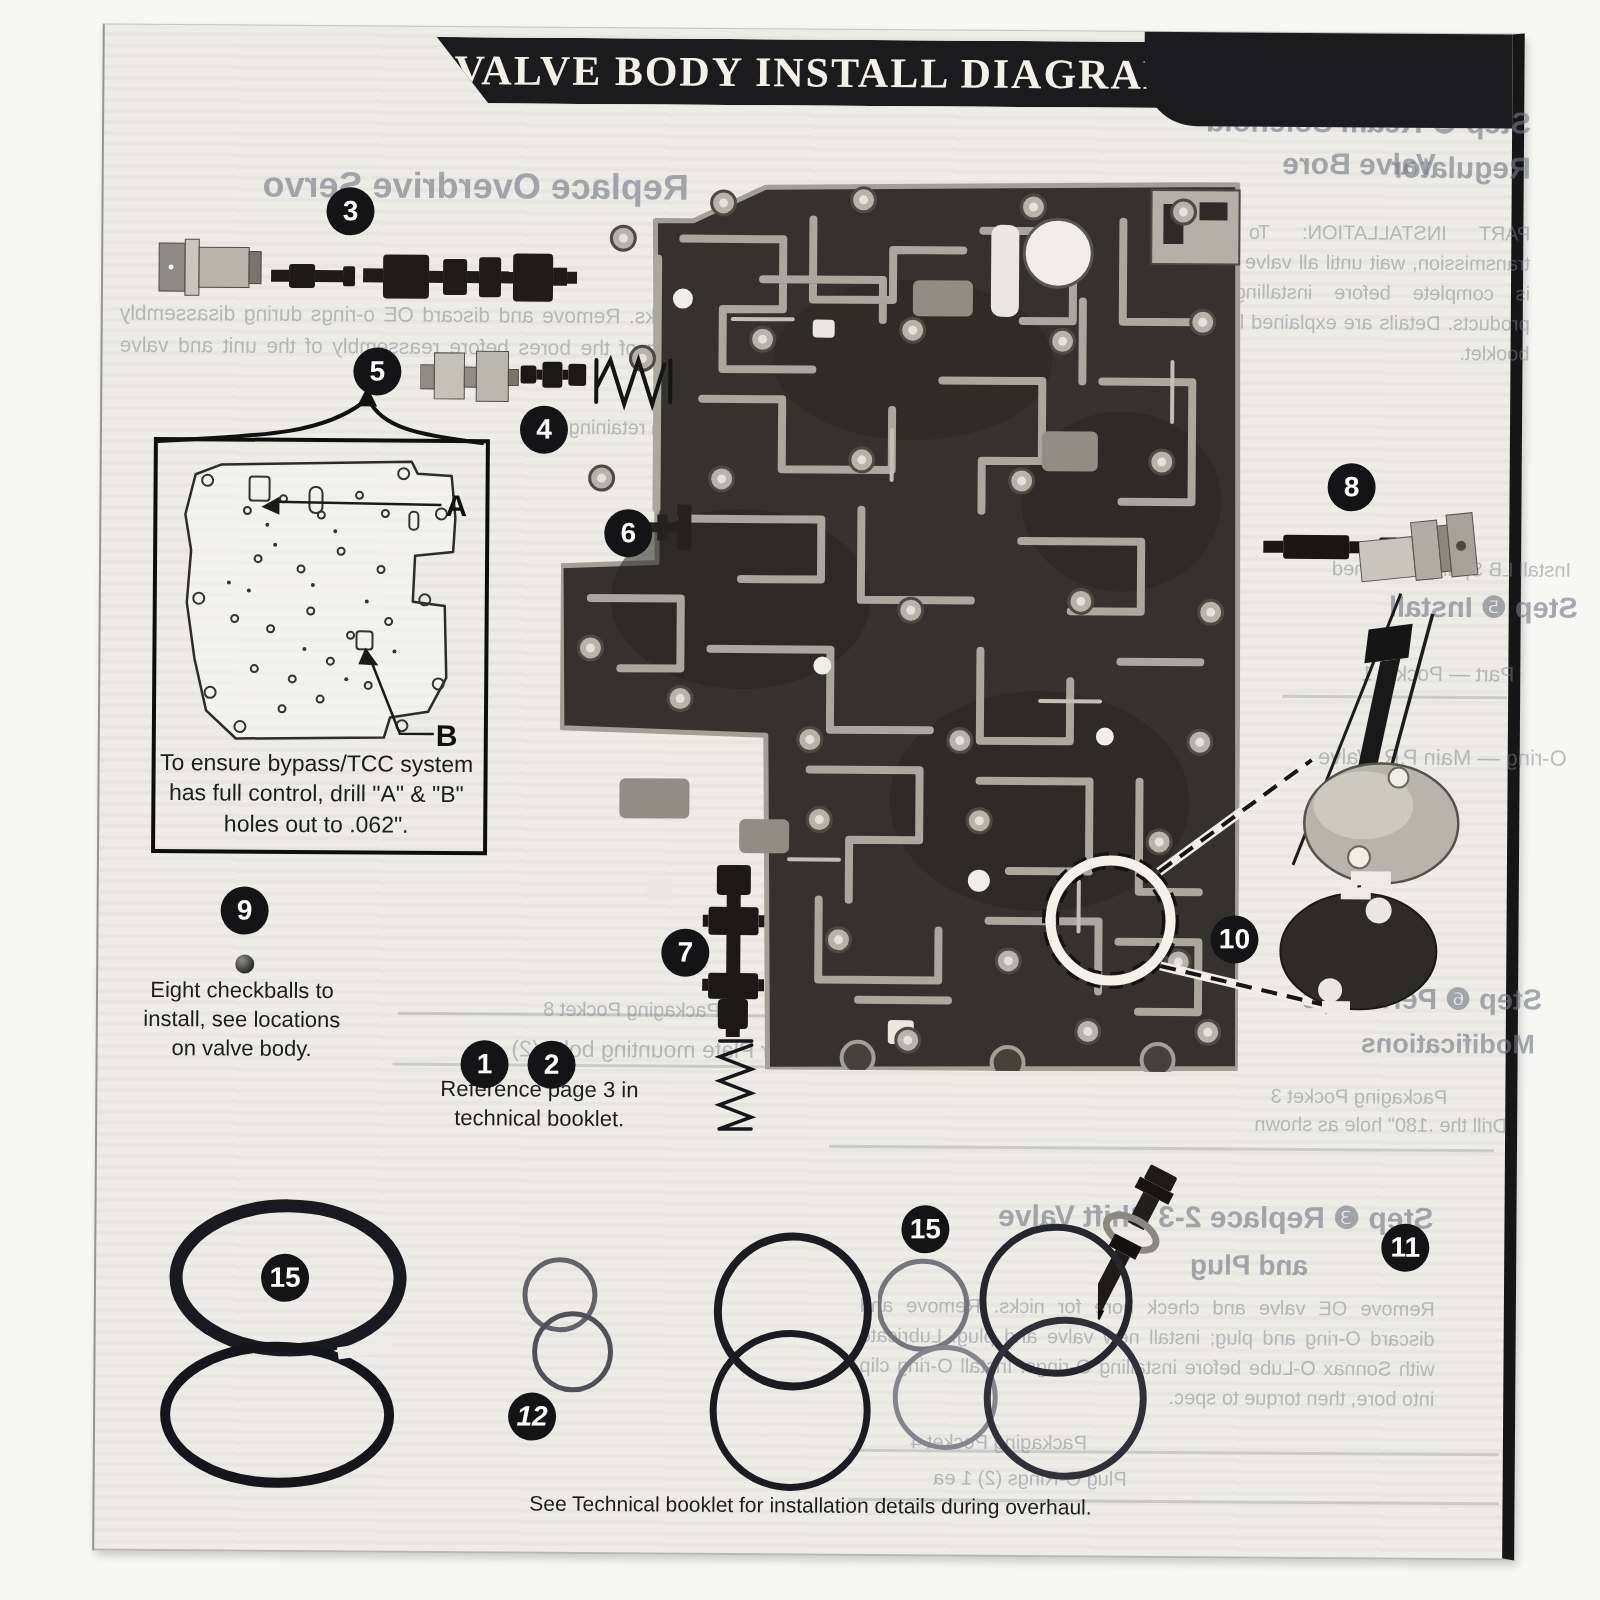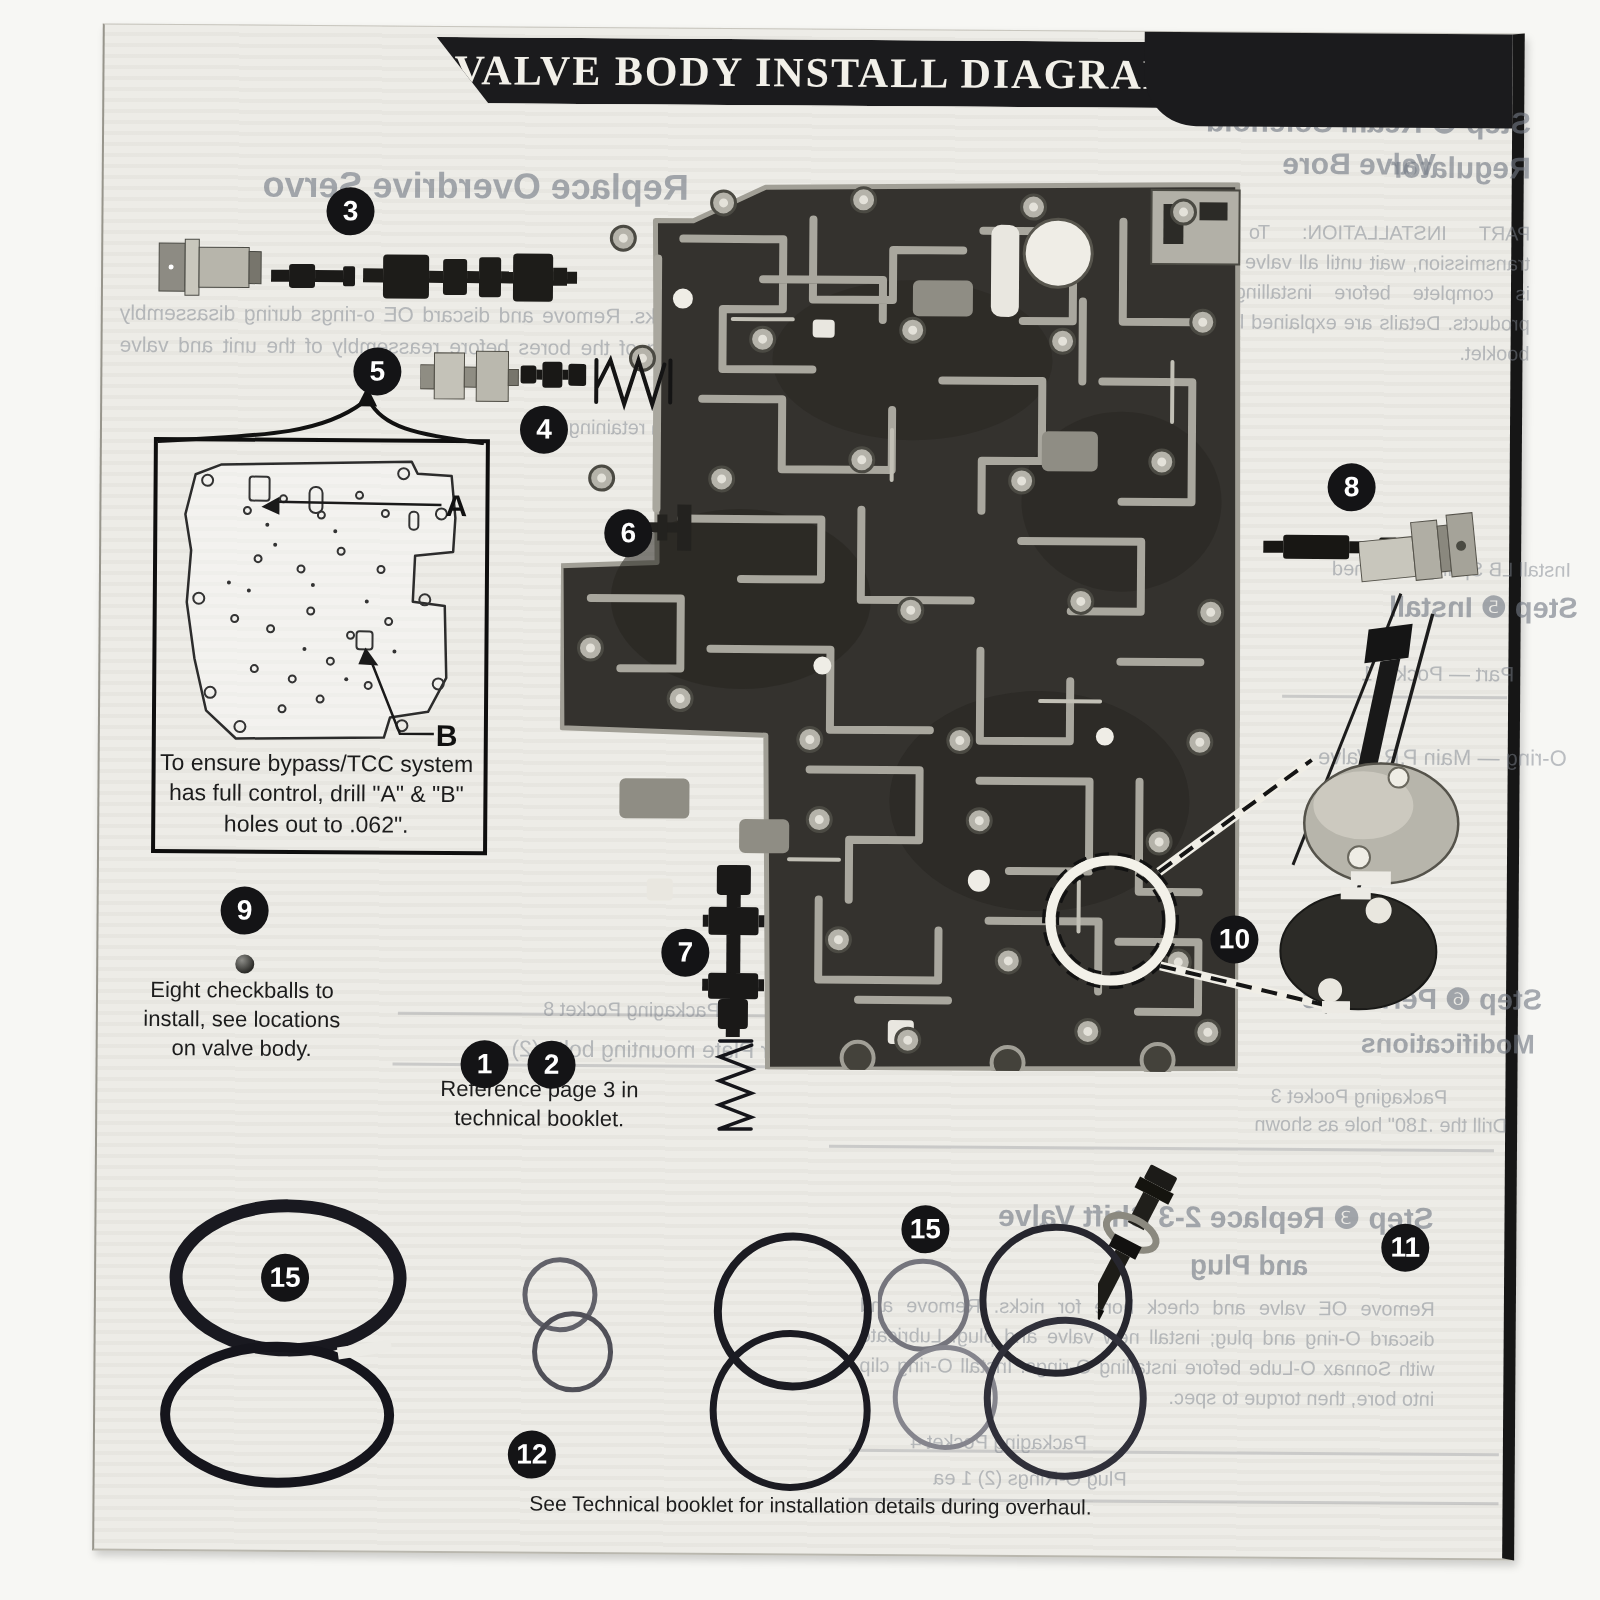--- a/index.html
+++ b/index.html
@@ -413,17 +413,17 @@
   <div class="badge" style="left:430px;top:1013px;">2</div>
   <div class="badge" style="left:223px;top:161px;">3</div>
   <div class="badge" style="left:418px;top:378px;">4</div>
   <div class="badge" style="left:251px;top:321px;">5</div>
   <div class="badge" style="left:503px;top:481px;">6</div>
   <div class="badge" style="left:563px;top:900px;">7</div>
   <div class="badge" style="left:1226px;top:430px;">8</div>
   <div class="badge" style="left:122px;top:861px;">9</div>
   <div class="badge" style="left:1112px;top:883px;">10</div>
   <div class="badge" style="left:165px;top:1228px;">15</div>
-  <div class="badge" style="left:413px;top:1403px;">12</div>
+  <div class="badge" style="left:413px;top:1365px;font-style:italic;">12</div>
   <div class="badge" style="left:805px;top:1175px;">15</div>
   <div class="badge" style="left:1285px;top:1190px;">11</div>
 
 </div>
 
 </body></html>

